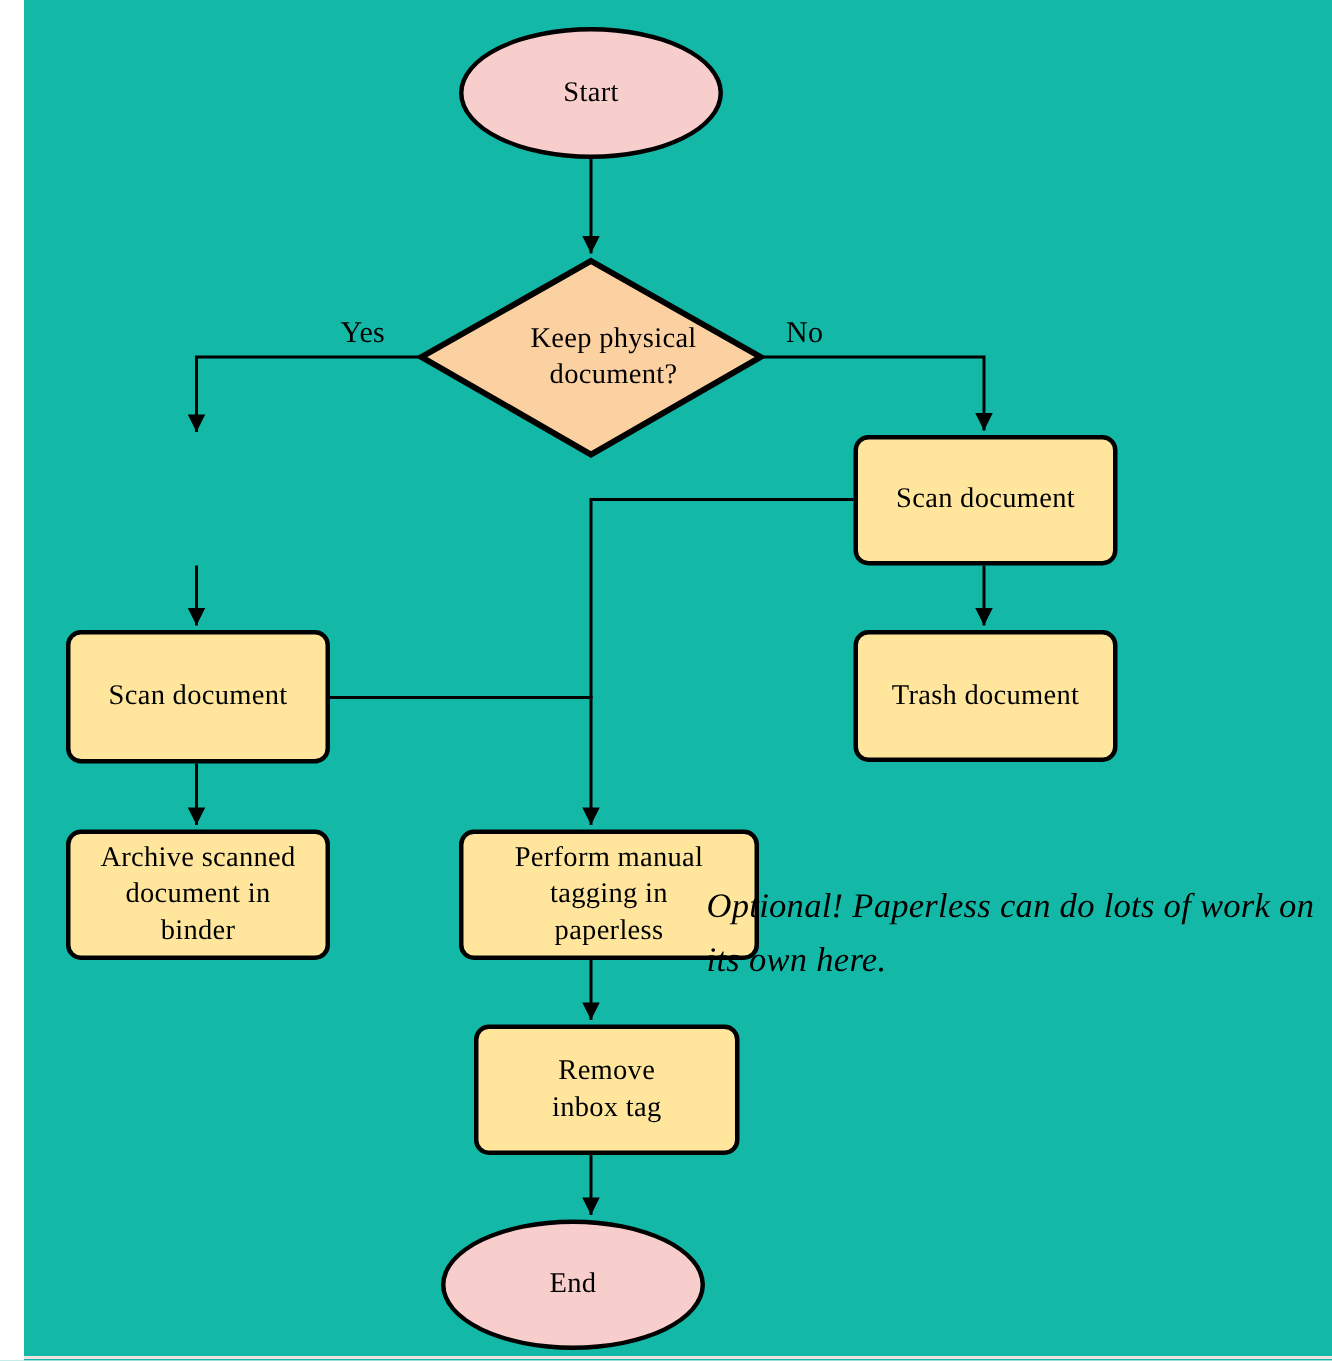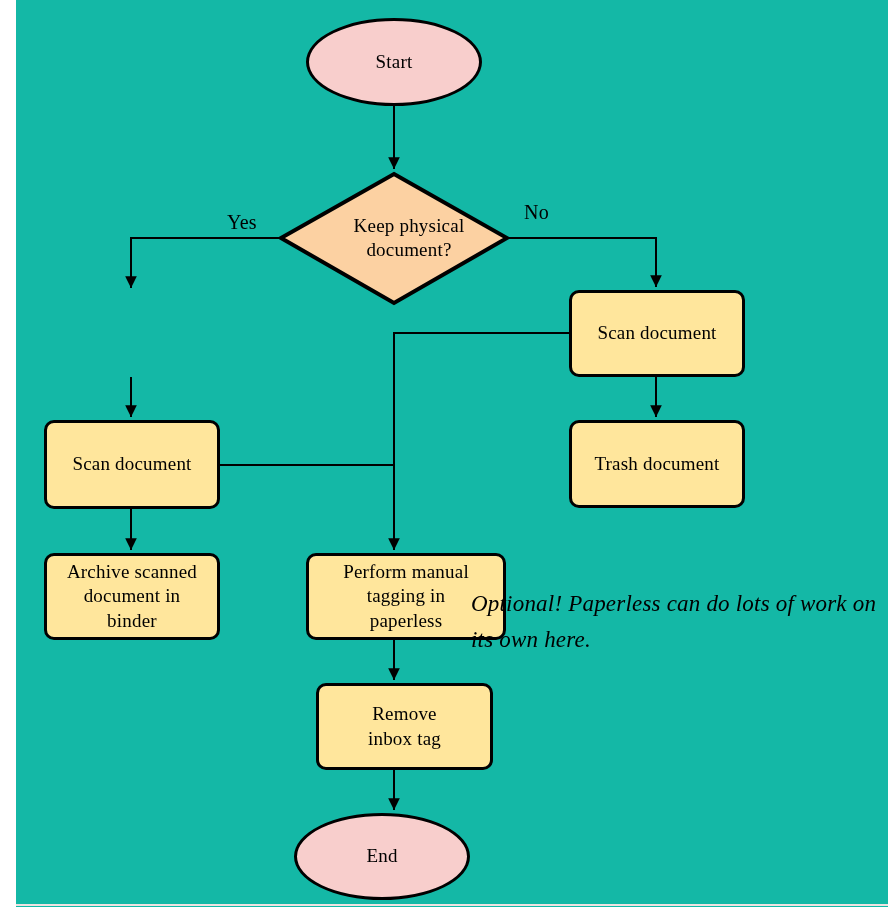--- a/index.html
+++ b/index.html
@@ -112,21 +112,21 @@
     <span class="lbl">Start</span>
   </div>
 
   <div class="node diamond-label" style="left:303px;top:200px;width:180px;height:76px">
     <span class="lbl">Keep physical
 document?</span>
   </div>
 
   <span class="edge-label" style="left:211px;top:211px">Yes</span>
 
-  <span class="edge-label" style="left:508px;top:201px">No</span>
+  <span class="edge-label" style="left:508px;top:211px">No</span>
 
 
   <div class="node rect" style="left:553px;top:290px;width:176px;height:87px">
     <span class="lbl">Scan document</span>
   </div>
 
   <div class="node rect" style="left:28px;top:420px;width:176px;height:89px">
     <span class="lbl">Scan document</span>
   </div>
 

